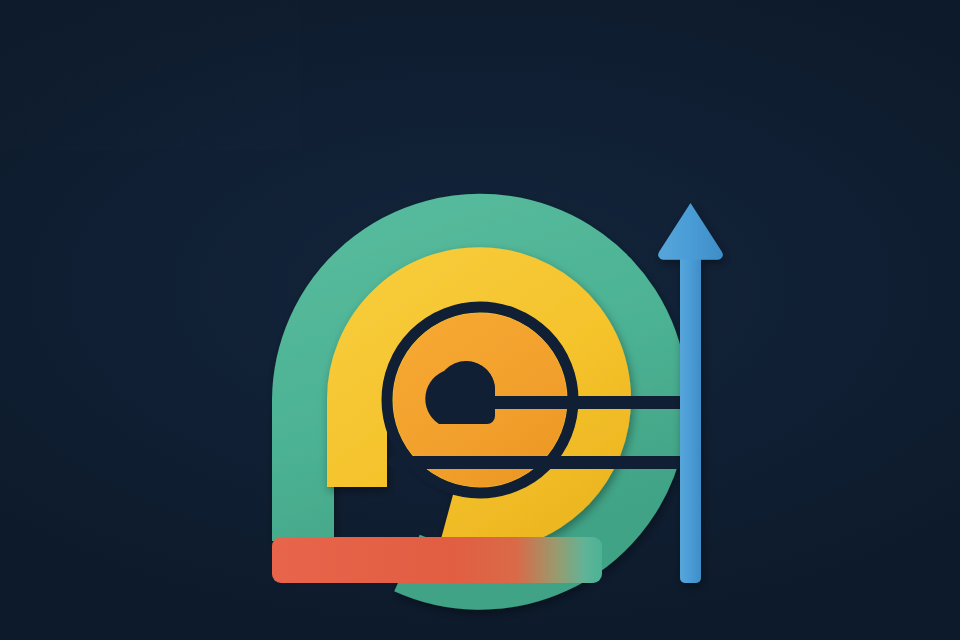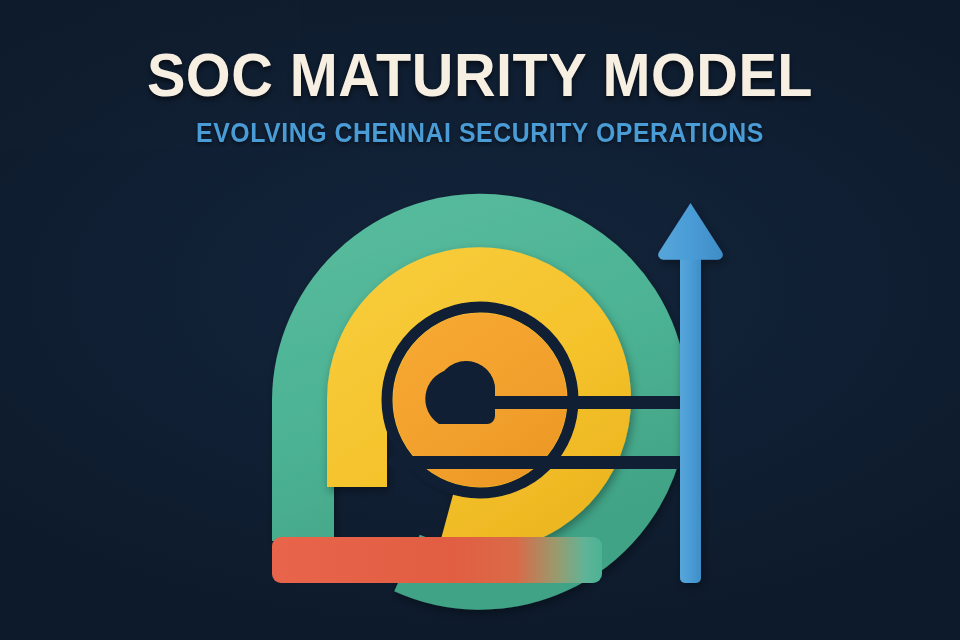--- a/index.html
+++ b/index.html
@@ -197,24 +197,20 @@
             M 690.5 203
             L 722 252
             a 5 5 0 0 1 -4.2 7.7
             L 663.2 259.7
             a 5 5 0 0 1 -4.2 -7.7
             Z" fill="url(#gBlue)"></path>
       </g>
     </svg>
   </div>
 
-  <div id="title-block">
-    <h1 id="main-title">SOC MATURITY MODEL</h1>
-    <h2 id="sub-title">EVOLVING CHENNAI SECURITY OPERATIONS</h2>
-  </div>
 
   <svg id="grain">
     <filter id="noiseFilter">
       <feTurbulence type="fractalNoise" baseFrequency="0.9" numOctaves="3" stitchTiles="stitch"></feTurbulence>
       <feColorMatrix type="saturate" values="0"></feColorMatrix>
     </filter>
     <rect width="100%" height="100%" filter="url(#noiseFilter)" opacity="0.08"></rect>
   </svg>
 
 </div>

